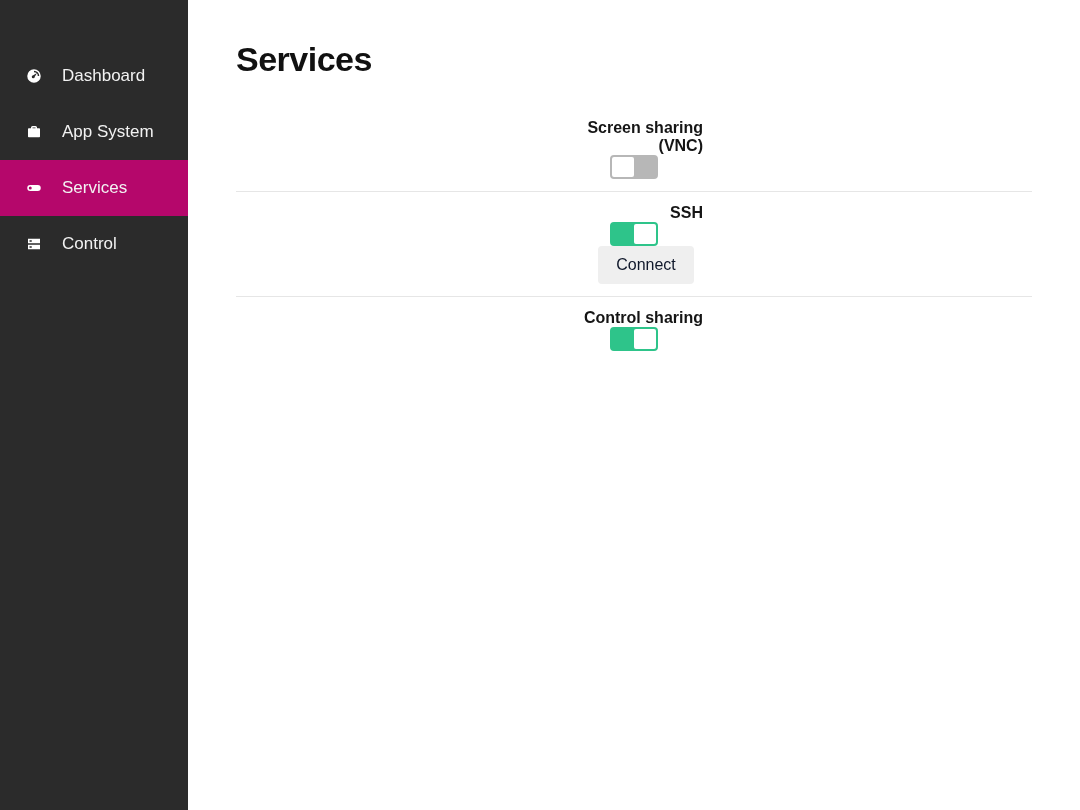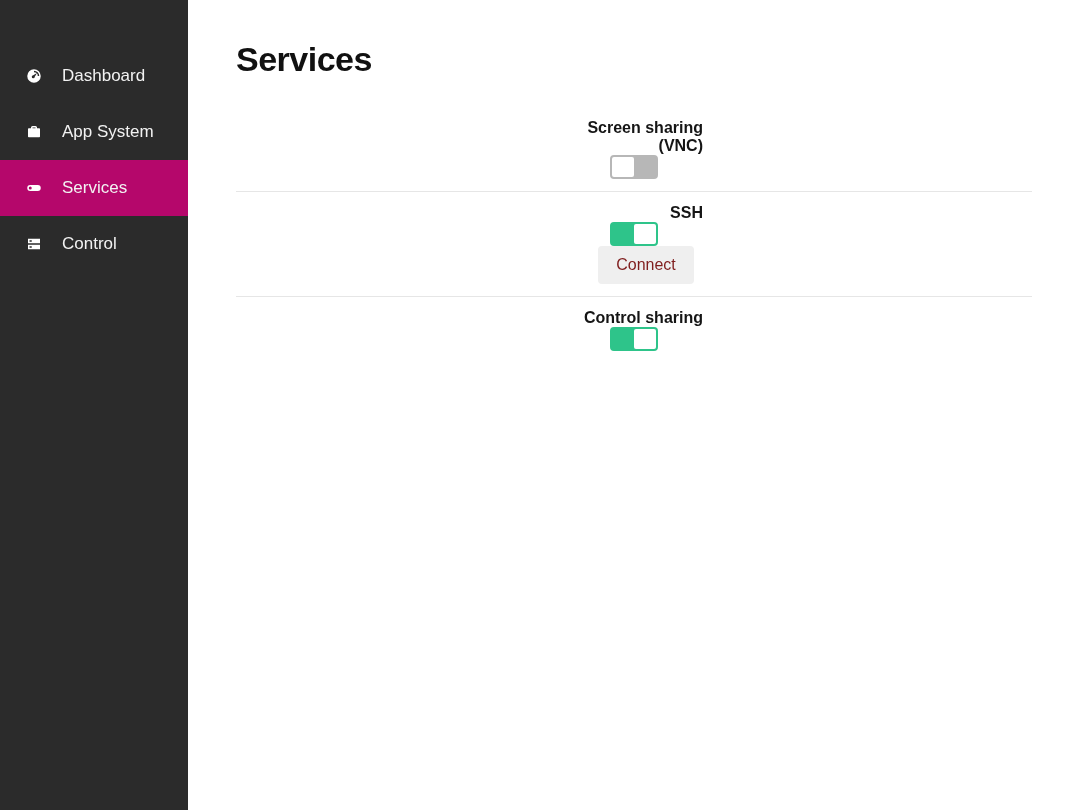--- a/index.html
+++ b/index.html
@@ -117,21 +117,21 @@
 
   .row-actions {
     margin-left: 24px;
   }
   .btn {
     background: #efefef;
     border: none;
     border-radius: 4px;
     padding: 10px 18px;
     font-size: 16px;
-    color: #7f1d1d;
+    color: #0f172a;
     cursor: pointer;
   }
 </style>
 </head>
 <body>
 
 <nav class="sidebar">
 
   <div class="sidebar-item">
     <span class="icon">

